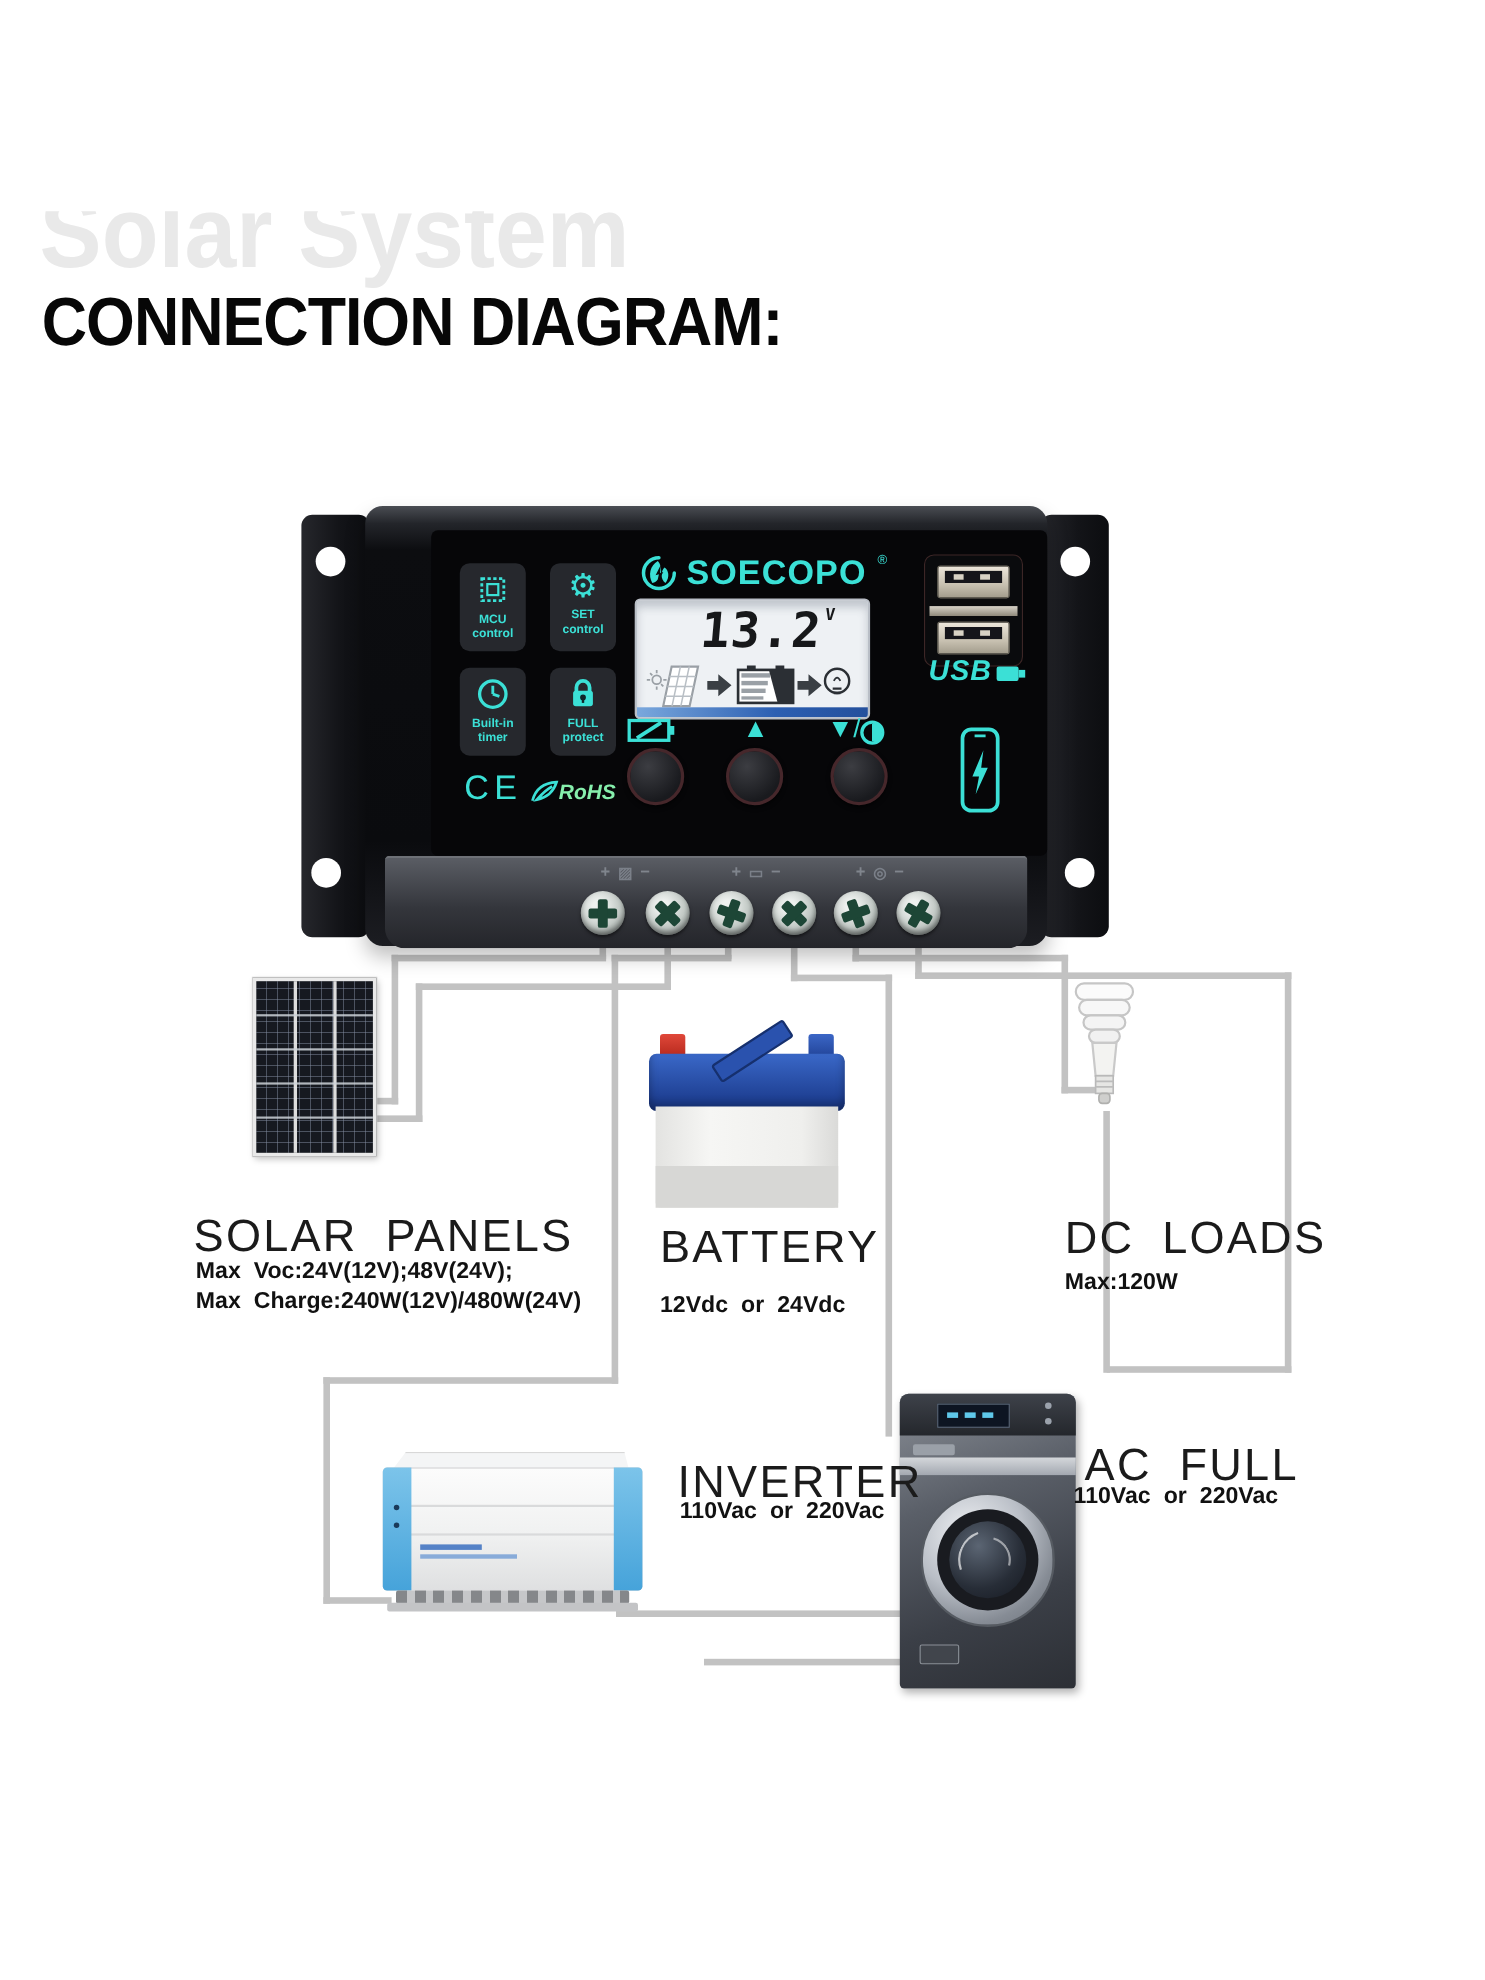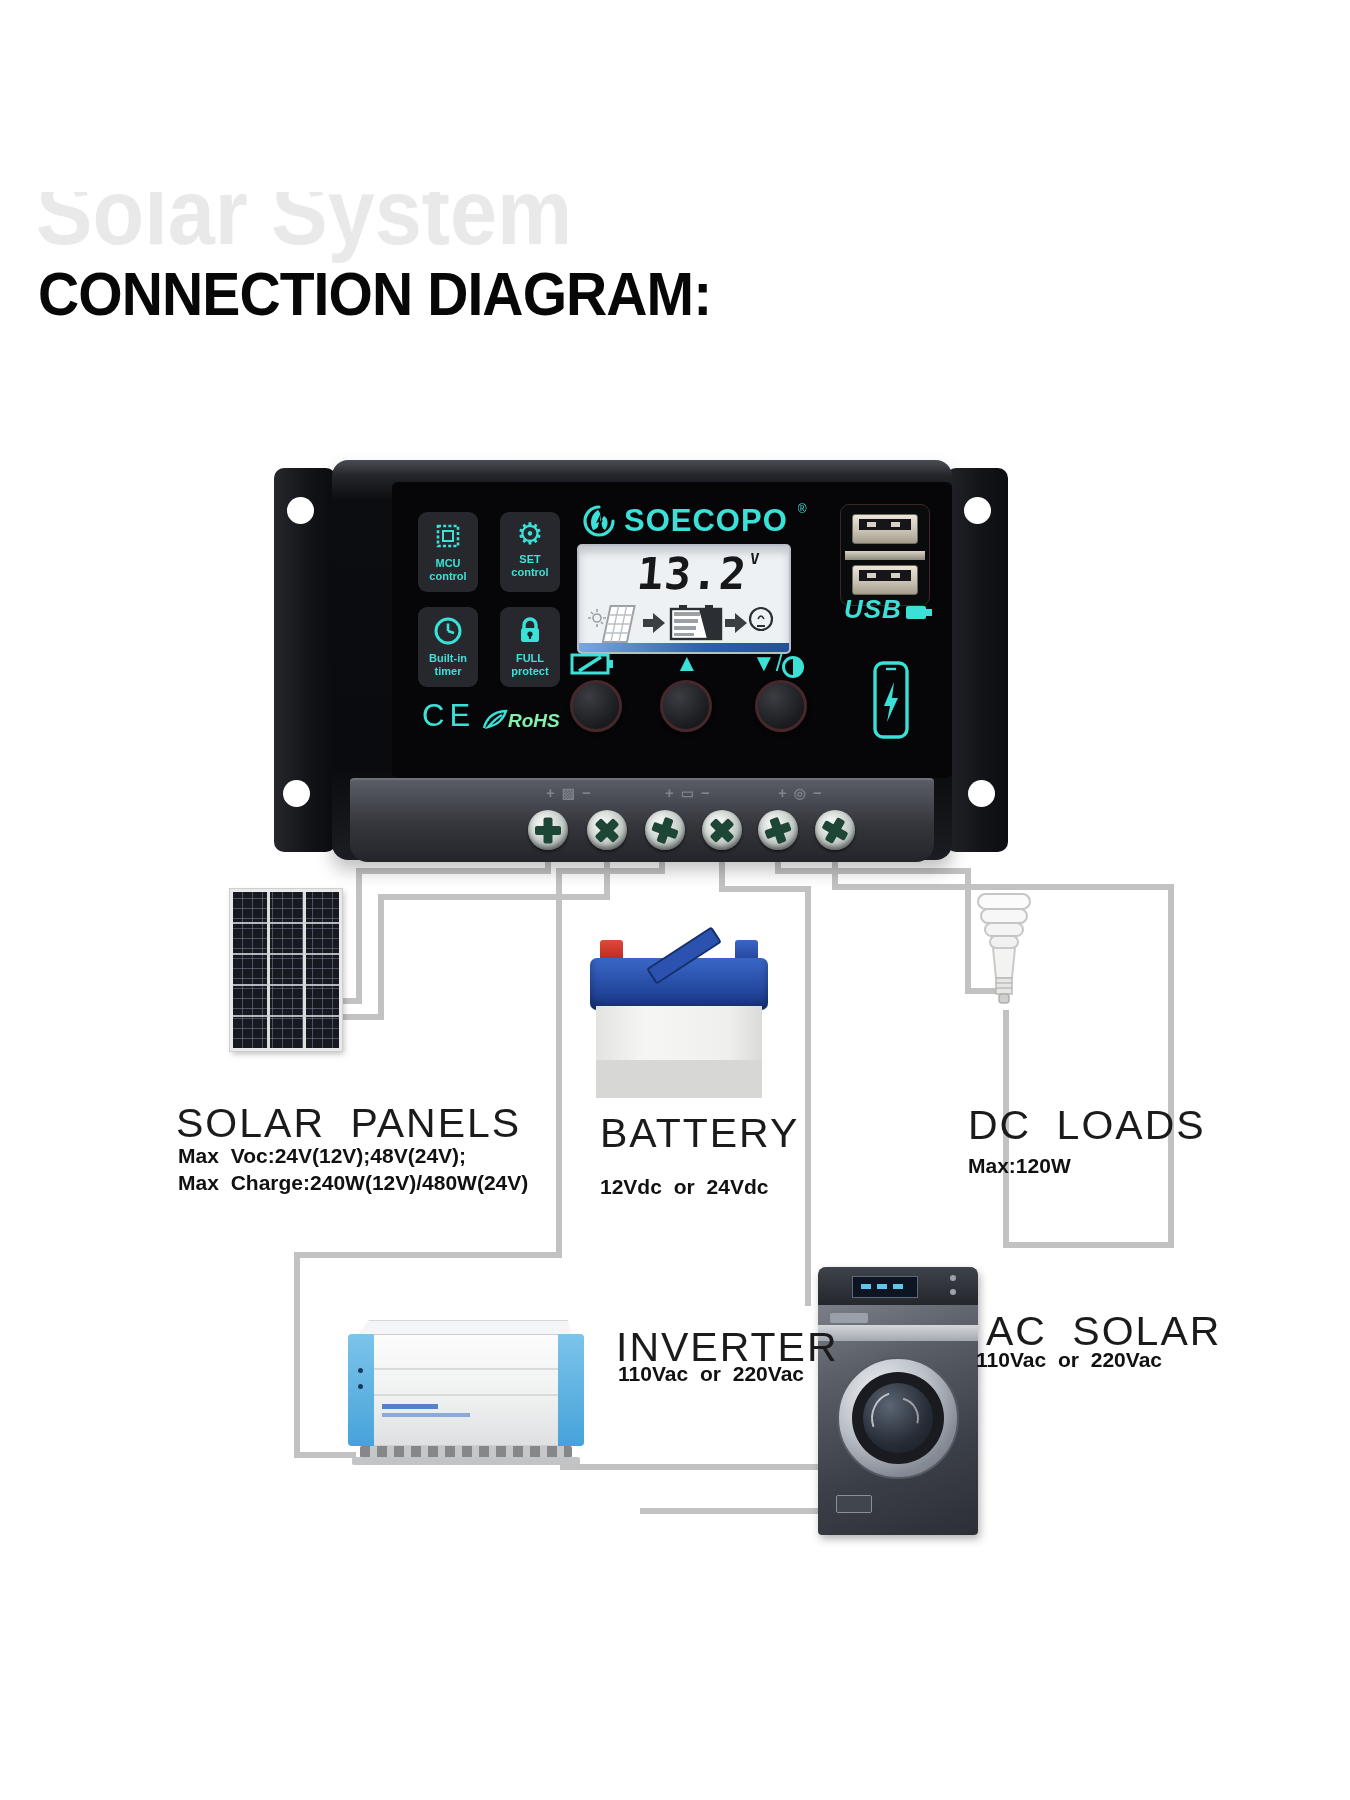--- a/index.html
+++ b/index.html
@@ -435,16 +435,16 @@
 
   <div class="comp-title" style="left:600px;top:1110px">BATTERY</div>
   <div class="comp-spec" style="left:600px;top:1175px">12Vdc or 24Vdc</div>
 
   <div class="comp-title" style="left:968px;top:1102px">DC LOADS</div>
   <div class="comp-spec" style="left:968px;top:1154px">Max:120W</div>
 
   <div class="comp-title" style="left:616px;top:1324px">INVERTER</div>
   <div class="comp-spec" style="left:618px;top:1362px">110Vac or 220Vac</div>
 
-  <div class="comp-title" style="left:986px;top:1308px">AC SOLAR</div>
+  <div class="comp-title" style="left:986px;top:1308px">AC FULL</div>
   <div class="comp-spec" style="left:976px;top:1348px">110Vac or 220Vac</div>
 
 </div>
 
 </body></html>

